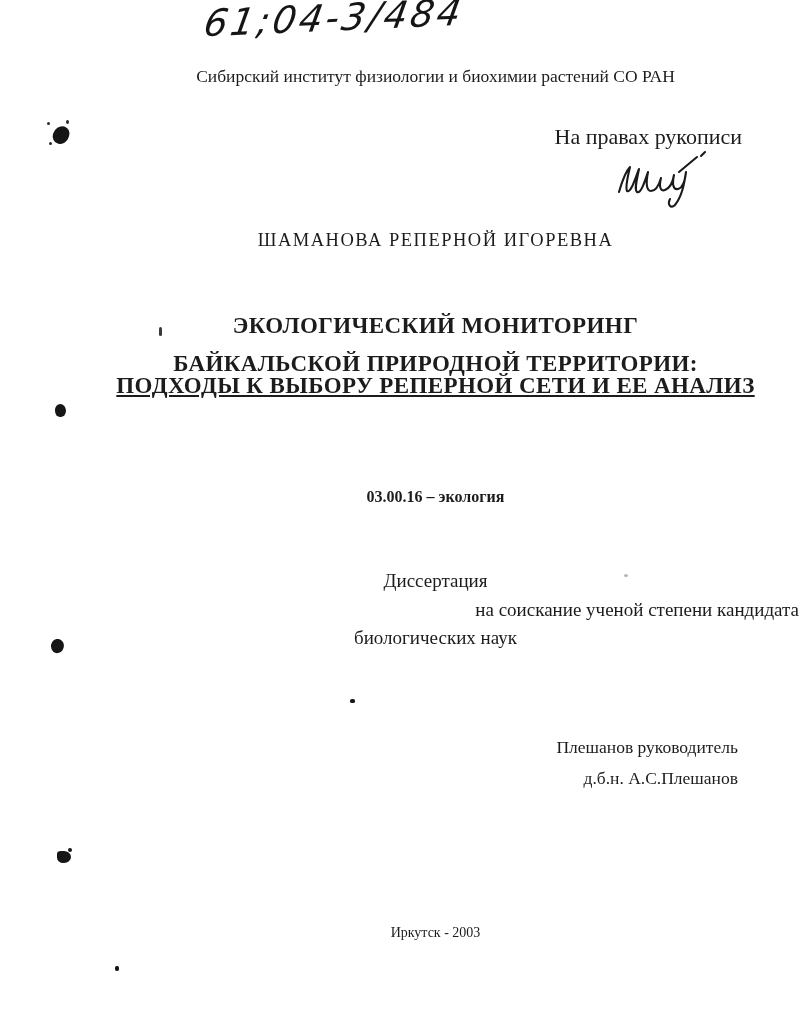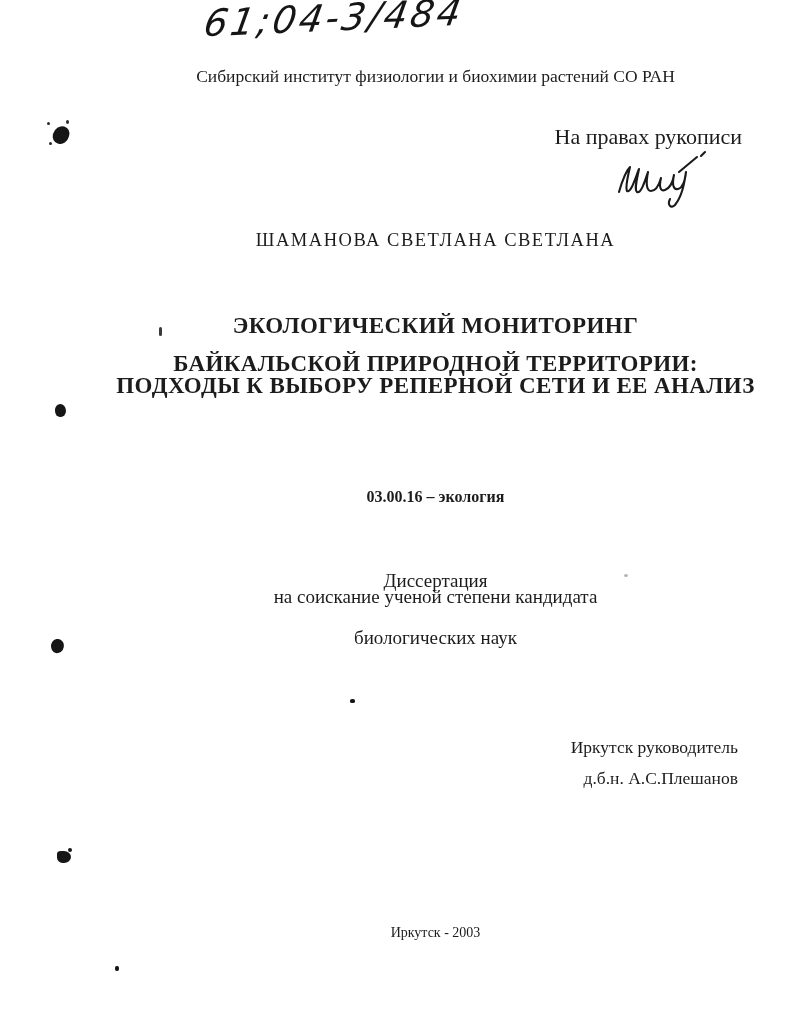--- a/index.html
+++ b/index.html
@@ -65,29 +65,29 @@
     font-size: 18.5px;
     letter-spacing: 1.5px;
   }
   .title-line {
     font-weight: bold;
     font-size: 23px;
     letter-spacing: 0.4px;
   }
   .title-1 { top: 313px; }
   .title-2 { top: 343px; margin-top: 8px; }
-  .title-3 { top: 373px; }
+  .title-3 { top: 373px; text-decoration: underline; }
   .specialty {
     top: 488px;
     font-size: 16px;
     font-weight: bold;
   }
   .thesis-line { font-size: 19px; }
   .thesis-1 { top: 570px; }
-  .thesis-2 { top: 586px; }
+  .thesis-2 { top: 599px; text-align: right; }
   .thesis-3 { top: 627px; }
   .advisor-line {
     position: absolute;
     right: 61px;
     font-size: 17.5px;
     white-space: nowrap;
   }
   .advisor-1 { top: 737px; }
   .advisor-2 { top: 768px; }
   .city-year {
@@ -117,21 +117,21 @@
 <body>
 
 <div class="page">
 
   <div class="catalog-number">61;04-3/484</div>
 
   <div class="content">
 
     <div class="line institution">Сибирский институт физиологии и биохимии растений СО РАН</div>
 
-    <div class="line author">ШАМАНОВА СВЕТЛАНА СВЕТЛАНА</div>
+    <div class="line author">ШАМАНОВА РЕПЕРНОЙ ИГОРЕВНА</div>
 
     <div class="line title-line title-1">ЭКОЛОГИЧЕСКИЙ МОНИТОРИНГ</div>
     <div class="line title-line title-2">БАЙКАЛЬСКОЙ ПРИРОДНОЙ ТЕРРИТОРИИ:</div>
     <div class="line title-line title-3">ПОДХОДЫ К ВЫБОРУ РЕПЕРНОЙ СЕТИ И ЕЕ АНАЛИЗ</div>
 
     <div class="line specialty">03.00.16 – экология</div>
 
     <div class="line thesis-line thesis-1">Диссертация</div>
     <div class="line thesis-line thesis-2">на соискание ученой степени кандидата</div>
     <div class="line thesis-line thesis-3">биологических наук</div>
@@ -142,21 +142,21 @@
   <div class="manuscript-note">На правах рукописи</div>
 
   <svg class="signature" viewBox="0 0 96 60">
     <g fill="none" stroke="#1a1a1a" stroke-width="2.1" stroke-linecap="round" stroke-linejoin="round">
       <path d="M6,44 C10,30 14,22 17,19 C15,28 12,39 14,43 C18,45 22,31 26,21 C24,31 21,41 24,44 C28,46 32,33 35,24 C33,34 33,43 38,43 C43,43 46,37 48,30 C46,38 47,44 52,42 C57,40 60,33 61,27 C59,36 60,42 65,41 C69,40 72,33 73,24 C71,37 69,48 62,57 C58,61 54,57 57,51"></path>
       <path d="M66,24 L84,9"></path>
       <path d="M88,8 L92,4"></path>
     </g>
   </svg>
 
-  <div class="advisor-line advisor-1">Иркутск руководитель</div>
+  <div class="advisor-line advisor-1">Плешанов руководитель</div>
   <div class="advisor-line advisor-2">д.б.н. А.С.Плешанов</div>
 
   <div class="blob blob-1"></div>
   <div class="blob speck speck-1"></div>
   <div class="blob speck speck-2"></div>
   <div class="blob speck speck-3"></div>
   <div class="blob blob-2"></div>
   <div class="blob blob-3"></div>
   <div class="blob blob-4"></div>
   <div class="blob blob-4b"></div>

